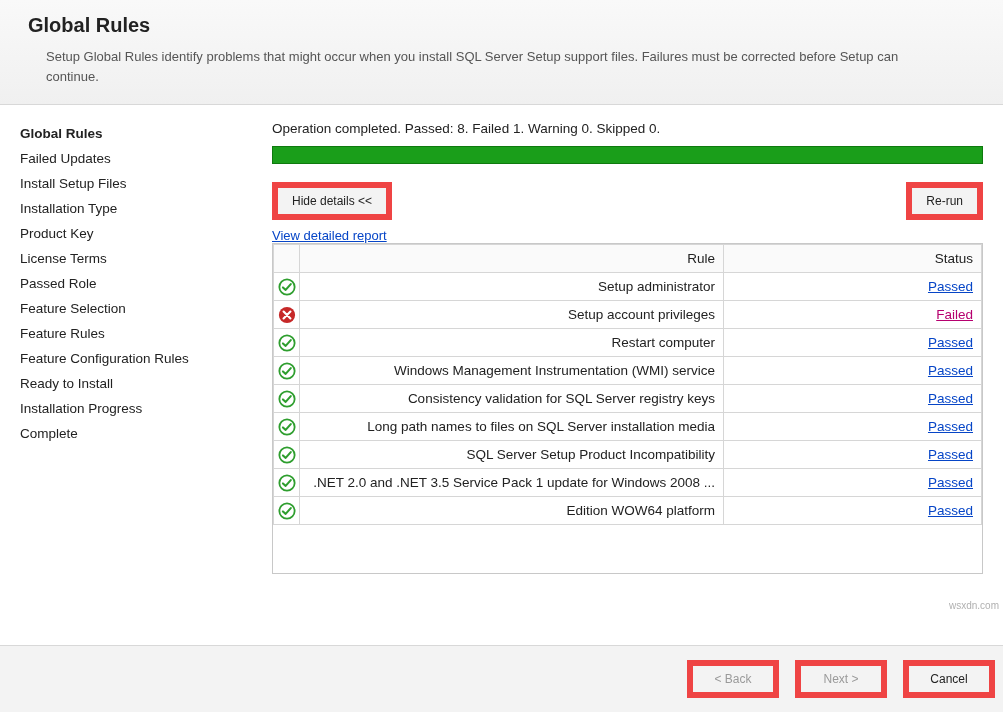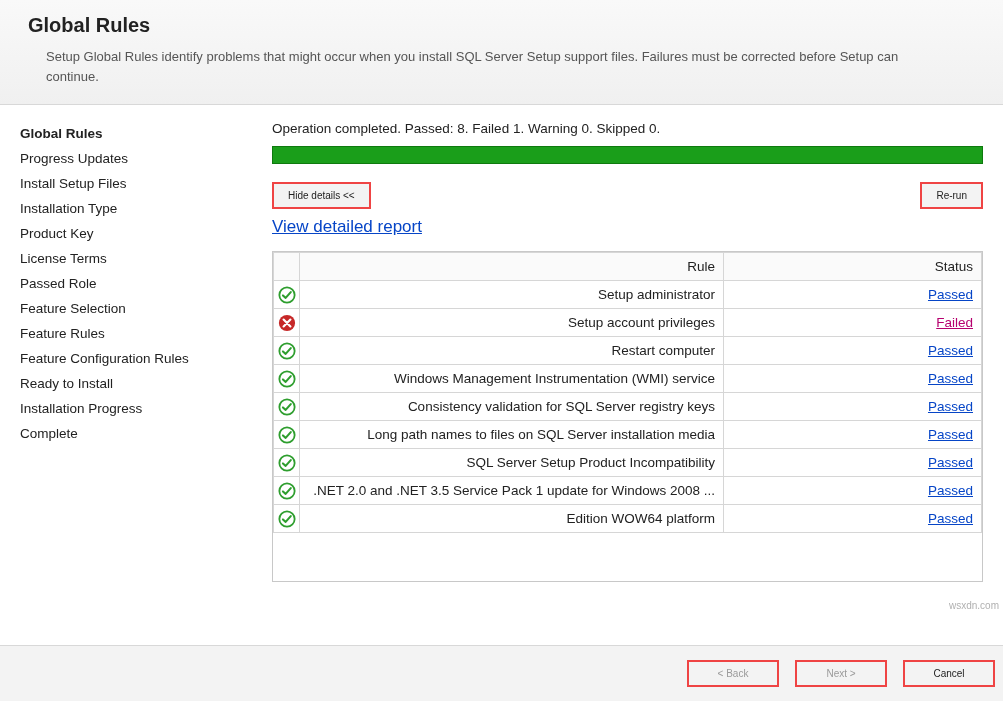--- a/index.html
+++ b/index.html
@@ -63,35 +63,34 @@
       margin-bottom: 18px;
     }
     .toolbar {
       display: flex;
       justify-content: space-between;
       align-items: center;
       margin-bottom: 8px;
     }
     .btn {
       background: #f3f3f3;
-      border: 2px solid #ef4444;
+      border: 6px solid #ef4444;
       padding: 6px 14px;
-      font-size: 10px;
+      font-size: 12px;
       color: #222;
       cursor: pointer;
       font-family: inherit;
     }
     .btn:disabled { color: #9a9a9a; cursor: default; }
     .link {
       color: #0645c7;
       text-decoration: underline;
       cursor: pointer;
-      font-size: 17px;
+      font-size: 13px;
       display: inline-block;
-      margin-bottom: 14px;
     }
     table {
       width: 100%;
       border-collapse: collapse;
       border: 1px solid #c8c8c8;
       background: #fff;
     }
     th, td {
       border: 1px solid #d6d6d6;
       text-align: right;
@@ -148,21 +147,21 @@
 <body>
 
 <div class="header">
   <h1>Global Rules</h1>
   <p>Setup Global Rules identify problems that might occur when you install SQL Server Setup support files. Failures must be corrected before Setup can continue.</p>
 </div>
 
 <div class="body">
   <div class="sidebar" id="sidebar">
       <div class="step active">Global Rules</div>
-      <div class="step">Progress Updates</div>
+      <div class="step">Failed Updates</div>
       <div class="step">Install Setup Files</div>
       <div class="step">Installation Type</div>
       <div class="step">Product Key</div>
       <div class="step">License Terms</div>
       <div class="step">Passed Role</div>
       <div class="step">Feature Selection</div>
       <div class="step">Feature Rules</div>
       <div class="step">Feature Configuration Rules</div>
       <div class="step">Ready to Install</div>
       <div class="step">Installation Progress</div>

